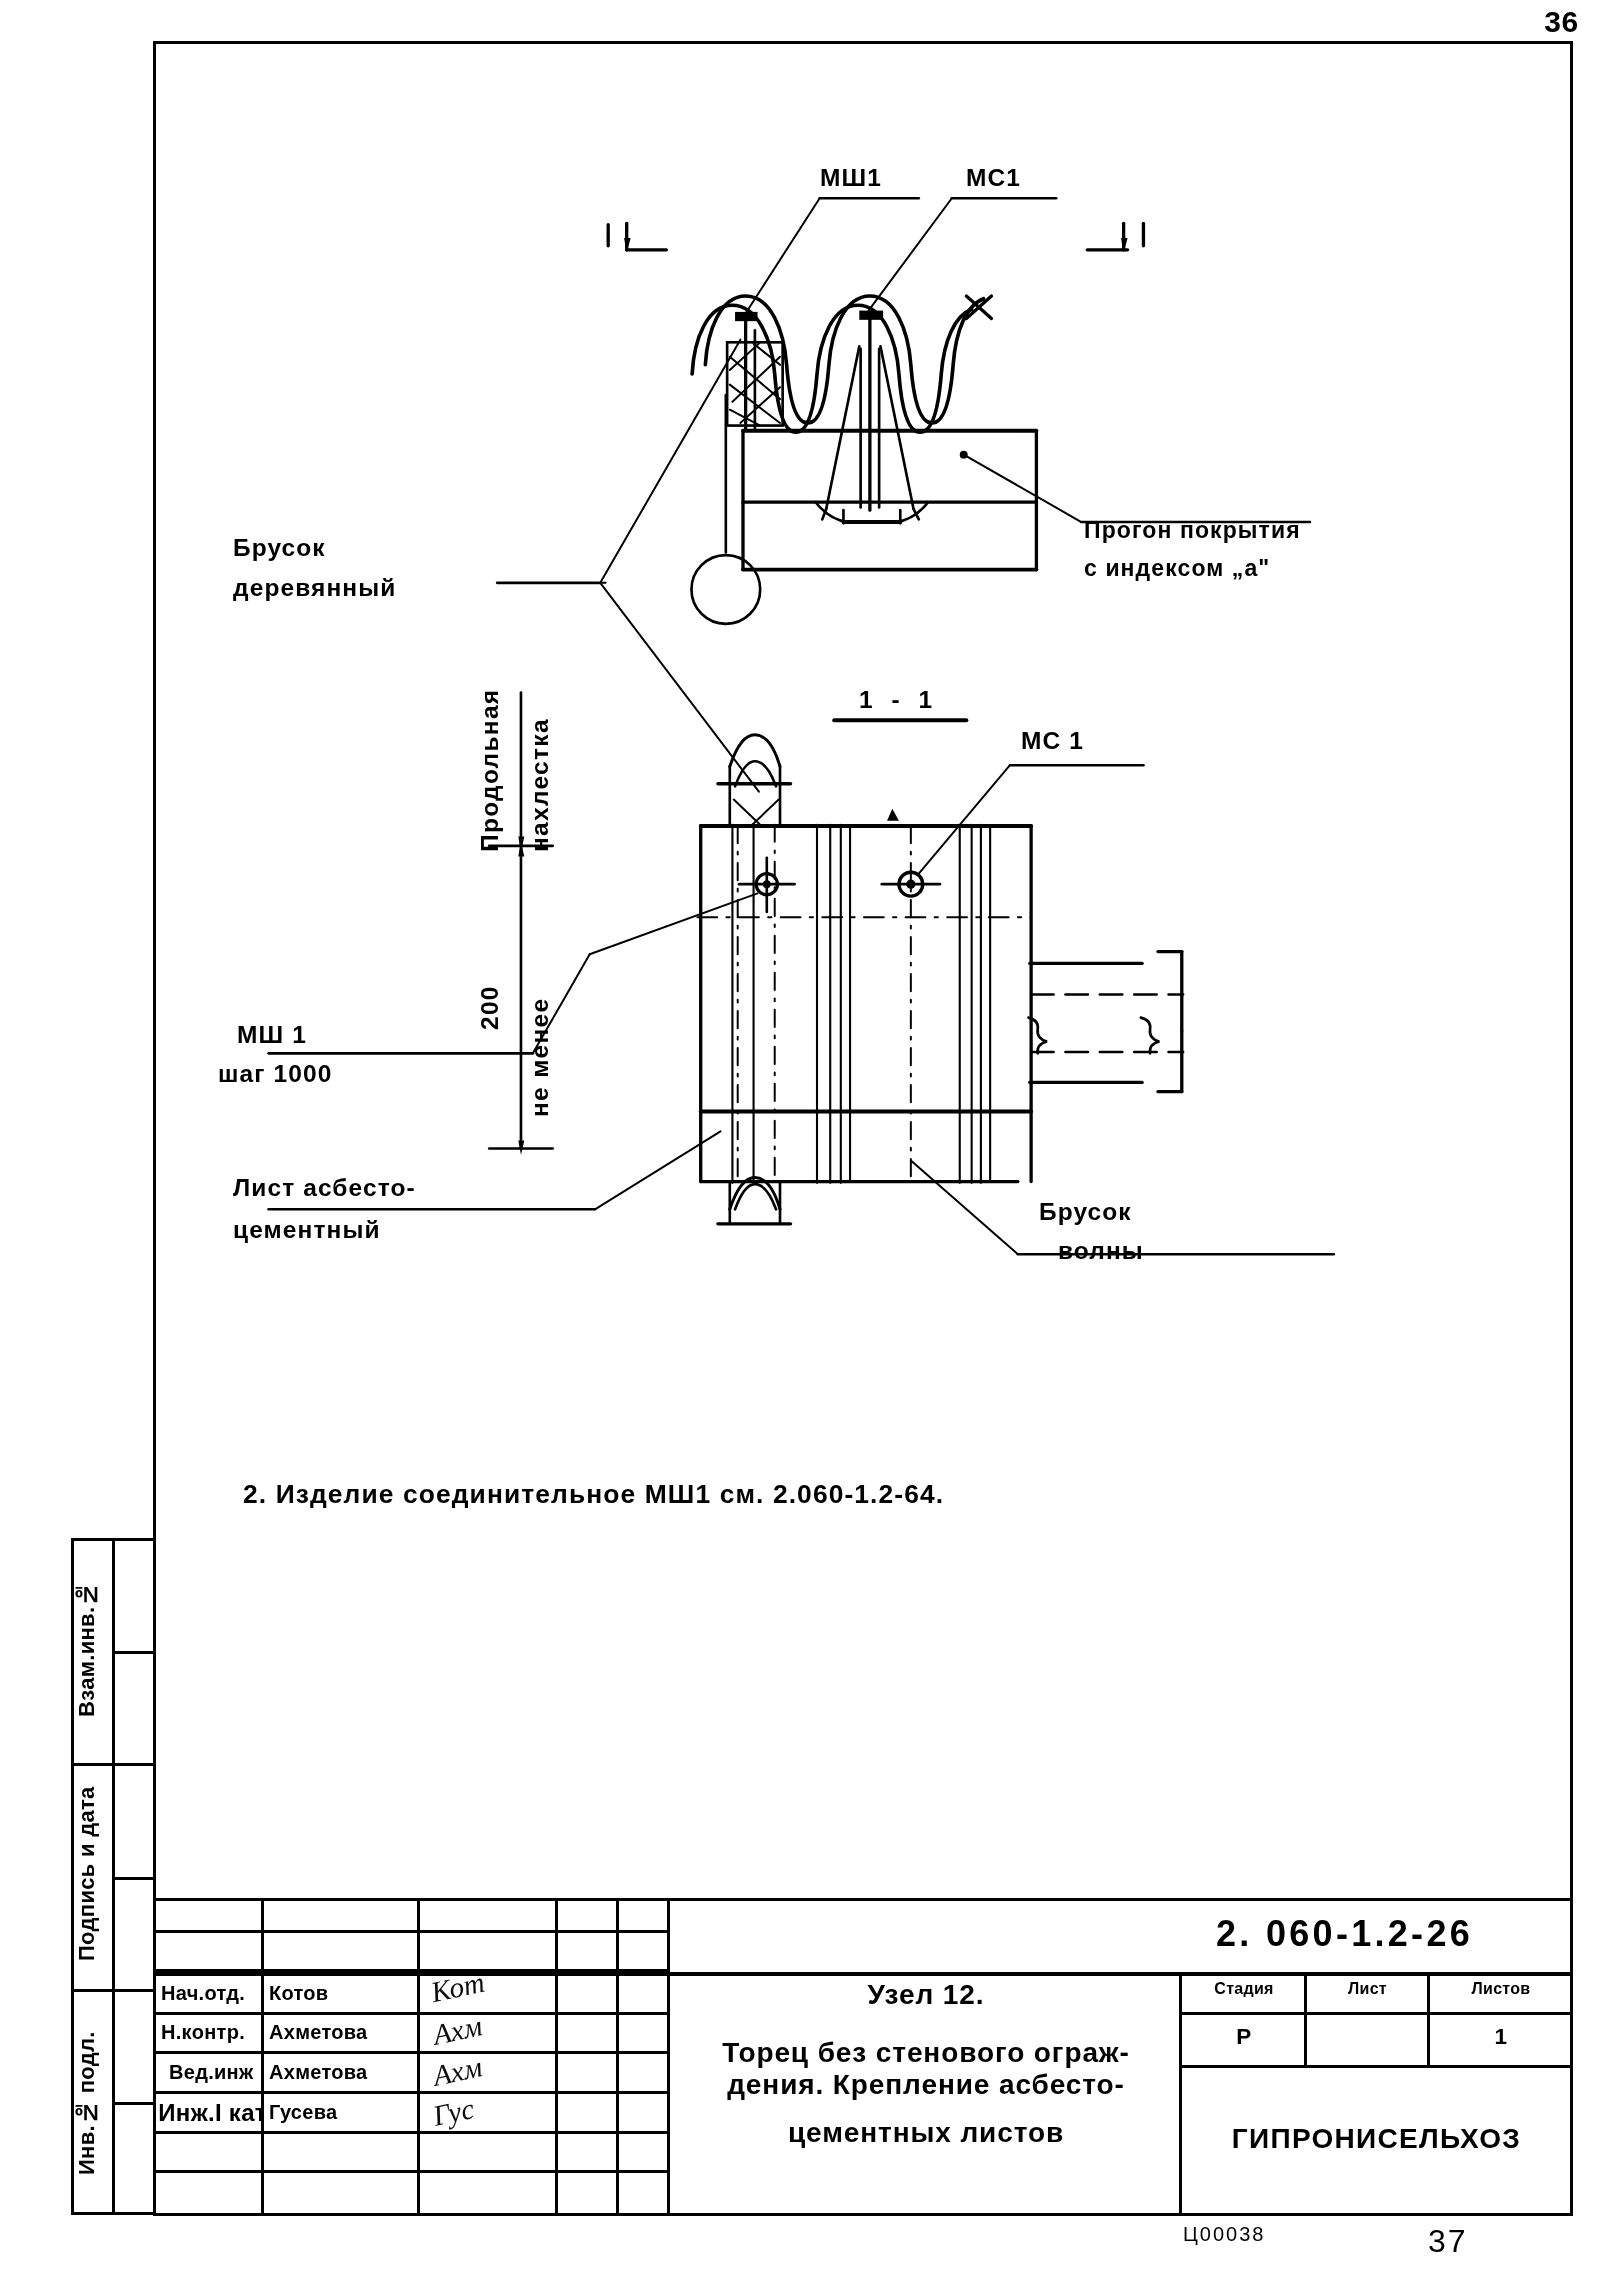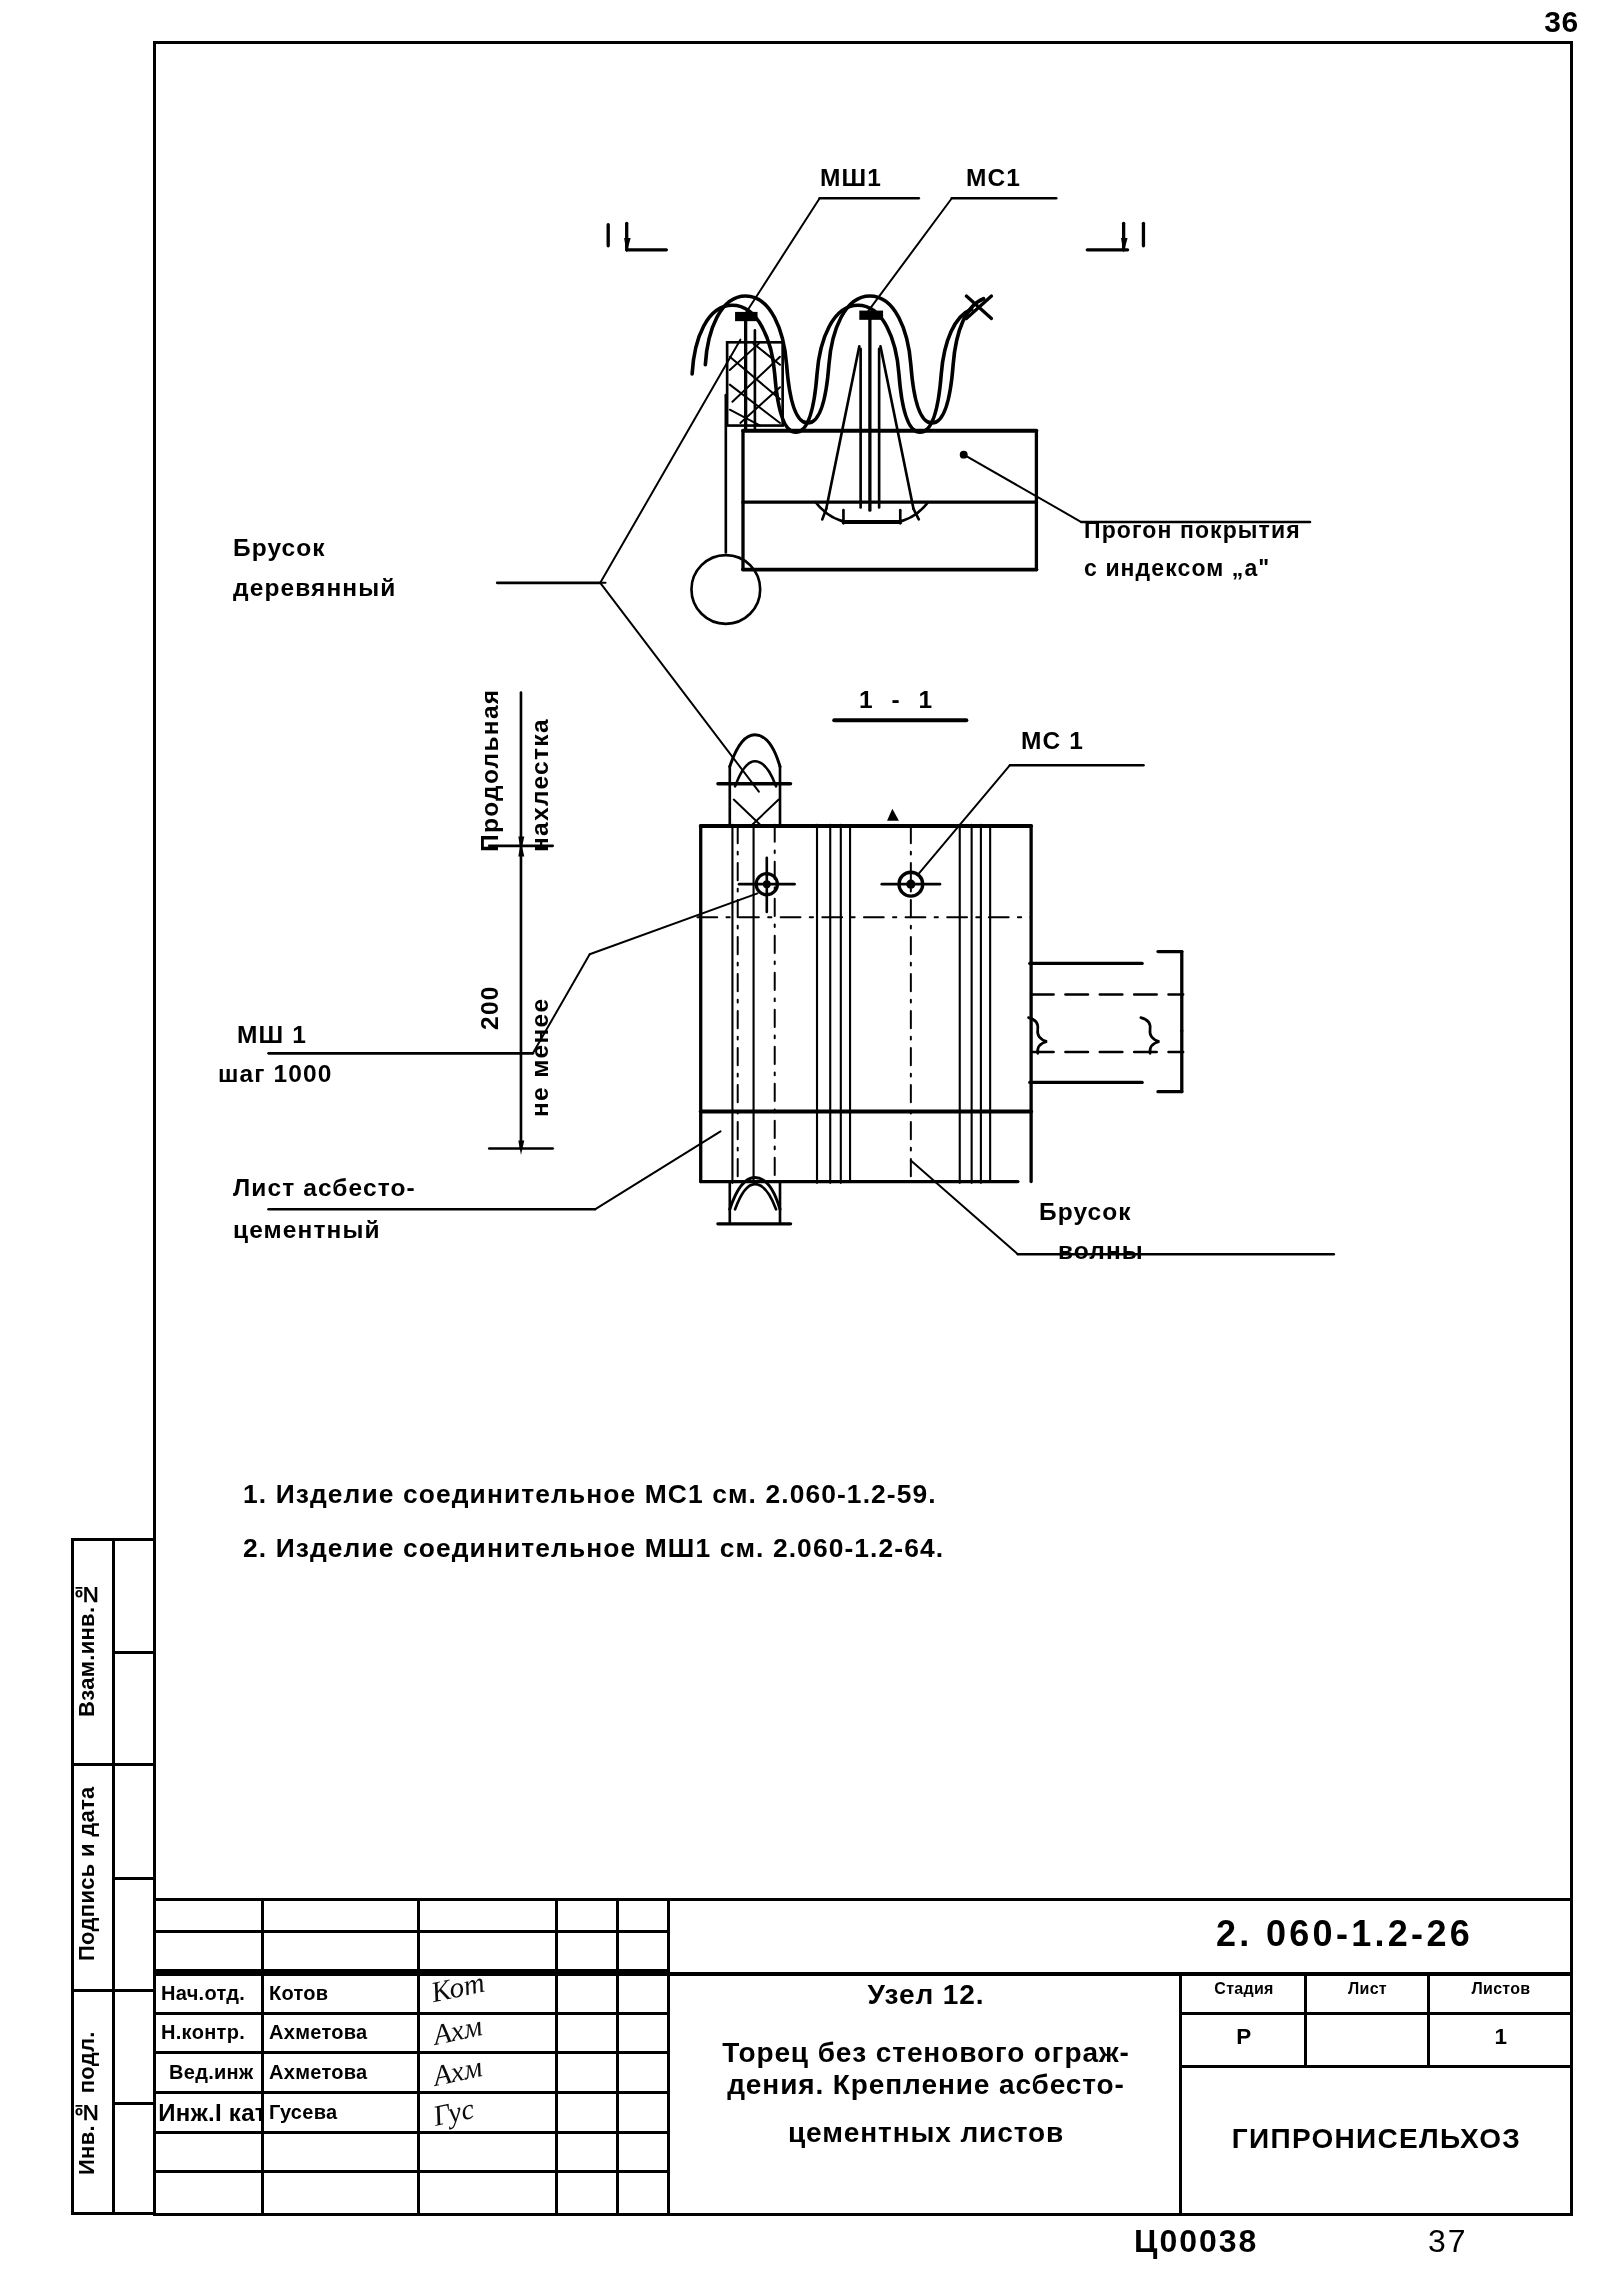--- a/index.html
+++ b/index.html
@@ -9,22 +9,22 @@
     color:#000;
   }
   .page{position:absolute;inset:0;}
 
   
   .pgnum-top{
     position:absolute;right:20px;top:5.3px;
     font-size:30px;font-weight:700;letter-spacing:0.7px;
   }
   .pgnum-bot{
-    position:absolute;left:1134px;top:2223px;
-    font-size:32px;font-weight:700;letter-spacing:2px;
+    position:absolute;left:1183px;top:2223px;
+    font-size:20px;font-weight:400;letter-spacing:2px;
   }
   .pgnum-bot2{
     position:absolute;left:1428px;top:2223px;
     font-size:32px;font-weight:400;letter-spacing:2px;
   }
 
   
   .outer-frame{
     position:absolute;left:153px;top:41px;
     width:1420px;height:2175px;
@@ -338,21 +338,20 @@
 
   <div class="lbl" style="left:1039px;top:1198px;">Брусок</div>
   <div class="lbl" style="left:1058px;top:1237px;">волны</div>
 
   <div class="vlbl" style="left:476px;top:687px;height:165px;">Продольная</div>
   <div class="vlbl" style="left:526px;top:687px;height:165px;">нахлестка</div>
   <div class="vlbl" style="left:476px;top:944px;height:86px;">200</div>
   <div class="vlbl" style="left:526px;top:925px;height:192px;">не менее</div>
 
   <div class="notes">
-    <div class="note">1. Изделие соединительное  МС1 см.  2.060-1.2-59.</div>
     <div class="note">2. Изделие соединительное  МШ1 см.  2.060-1.2-64.</div>
   </div>
 
   <div class="tb">
 
     <div class="hline" style="left:0;top:0;width:1420px;height:3.3px;"></div>
     <div class="hline" style="left:0;top:32px;width:517px;height:2.6px;"></div>
     <div class="hline" style="left:0;top:71px;width:517px;height:3.3px;"></div>
     <div class="hline" style="left:0;top:74px;width:1420px;height:4px;"></div>
     <div class="hline" style="left:0;top:114px;width:517px;height:2.6px;"></div>

